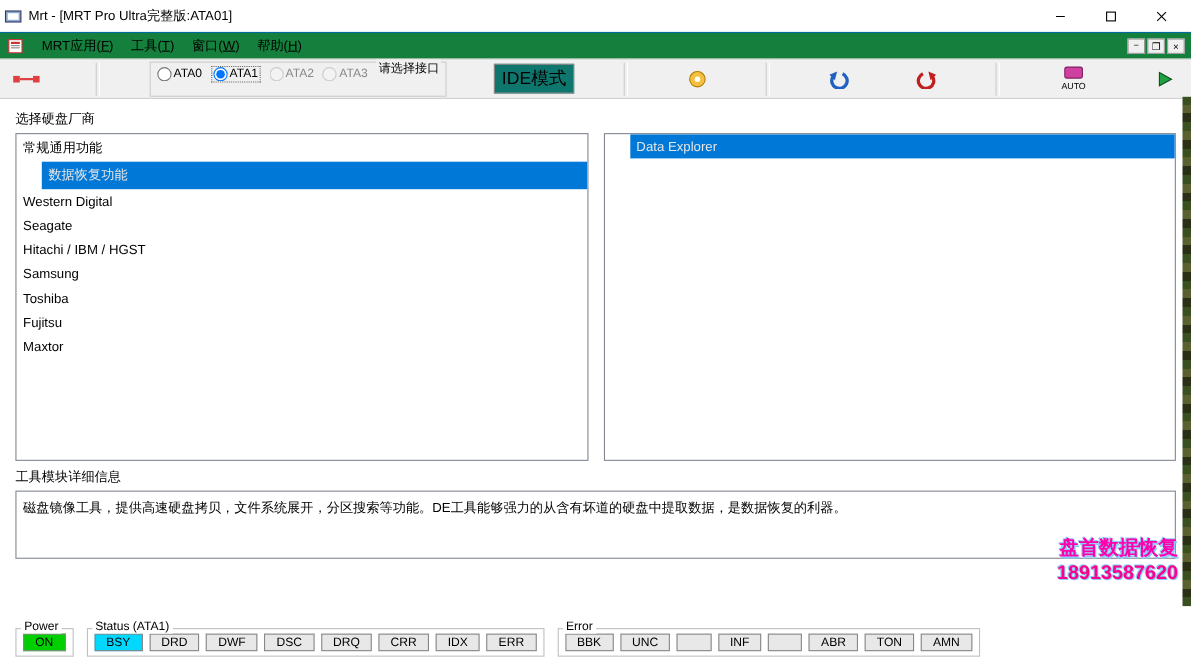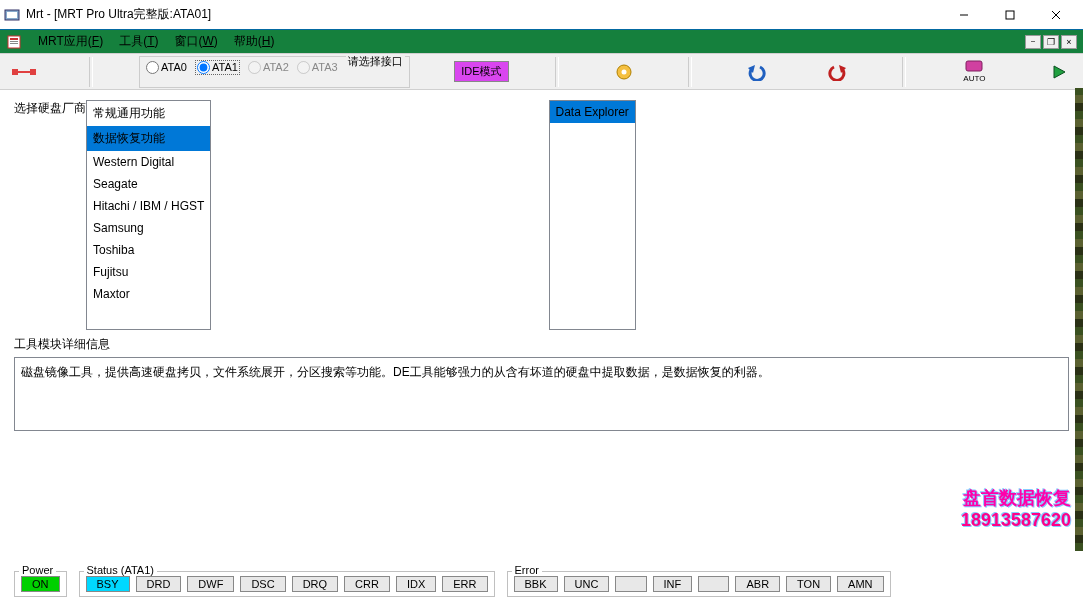--- a/index.html
+++ b/index.html
@@ -19,32 +19,32 @@
 
 .toolbar { height: 36px; background: #f0f0f0; border-bottom: 1px solid #d0d0d0; display: flex; align-items: center; padding: 0 6px; gap: 4px; justify-content: space-between; }
 .tb-sep { width: 4px; height: 30px; border-left: 1px solid #ccc; border-right: 1px solid #fff; margin: 0 2px; }
 .tb-icon-btn { width: 36px; height: 30px; display: flex; align-items: center; justify-content: center; border: 1px solid transparent; cursor: pointer; }
 .interface-group { border: 1px solid #ccc; padding: 1px 6px 2px 6px; display: flex; align-items: center; gap: 6px; height: 32px; }
 .interface-group .legend { font-size: 11px; position: relative; top: -10px; left: 2px; background: #f0f0f0; padding: 0 2px; }
 .interface-inner { display: flex; align-items: center; gap: 8px; margin-top: -8px; }
 .radio-label { display: flex; align-items: center; gap: 2px; font-size: 11px; cursor: pointer; }
 .radio-label.selected { border: 1px dotted #666; padding: 0 1px; }
 .radio-label.disabled { color: #888; }
-.ide-btn { border: 1px solid #888; padding: 2px 6px; background: #d946ef; font-size: 11px; cursor: pointer; }
+.ide-btn { border: 1px solid #888; padding: 2px 6px; background: #0f766e; font-size: 16px; cursor: pointer; }
 
 .content { display: flex; padding: 10px 14px 0 14px; gap: 14px; }
-.panel { flex: 1; display: flex; flex-direction: row; }
+.panel { flex: 1; display: flex; flex-direction: column; justify-content: flex-end; }
 .panel-title { font-size: 12px; margin-bottom: 4px; }
-.listbox { border: 1px solid #828790; background: #fff; height: 230px; overflow: auto; }
+.listbox { border: 1px solid #828790; background: #fff; height: 298px; overflow: auto; }
 .list-item { padding: 4px 6px; cursor: pointer; color: #000; }
-.list-item.selected { background: #0078d7; color: #000000; }
+.list-item.selected { background: #0078d7; color: #e5e5e5; margin-left: 23px; }
 
 .detail-section { padding: 6px 14px 0 14px; }
 .detail-title { font-size: 12px; margin-bottom: 4px; }
-.detail-box { border: 1px solid #828790; height: 74px; padding: 6px; font-size: 12px; overflow: auto; }
+.detail-box { border: 1px solid #828790; height: 62px; padding: 6px; font-size: 12px; overflow: auto; }
 
 .statusbar { position: absolute; bottom: 4px; left: 14px; right: 14px; display: flex; gap: 12px; align-items: flex-end; }
 .status-group { border: 1px solid #c0c0c0; padding: 4px 6px 4px 6px; display: flex; align-items: center; gap: 6px; position: relative; }
 .status-group .legend { position: absolute; top: -8px; left: 4px; background: #fff; padding: 0 3px; font-size: 11px; }
 .status-ind { padding: 1px 10px; border: 1px solid #888; font-size: 11px; background: #e8e8e8; }
 .status-ind.on { background: #00d000; }
 .status-ind.bsy { background: #00d8ff; }
 
 .watermark { position: absolute; right: 12px; bottom: 70px; text-align: right; font-size: 18px; font-weight: bold; color: #ff00aa; text-shadow: 1px 1px 0 #88ccff, -1px -1px 0 #88ccff; pointer-events: none; }
 .watermark .line2 { color: #ff0088; }

